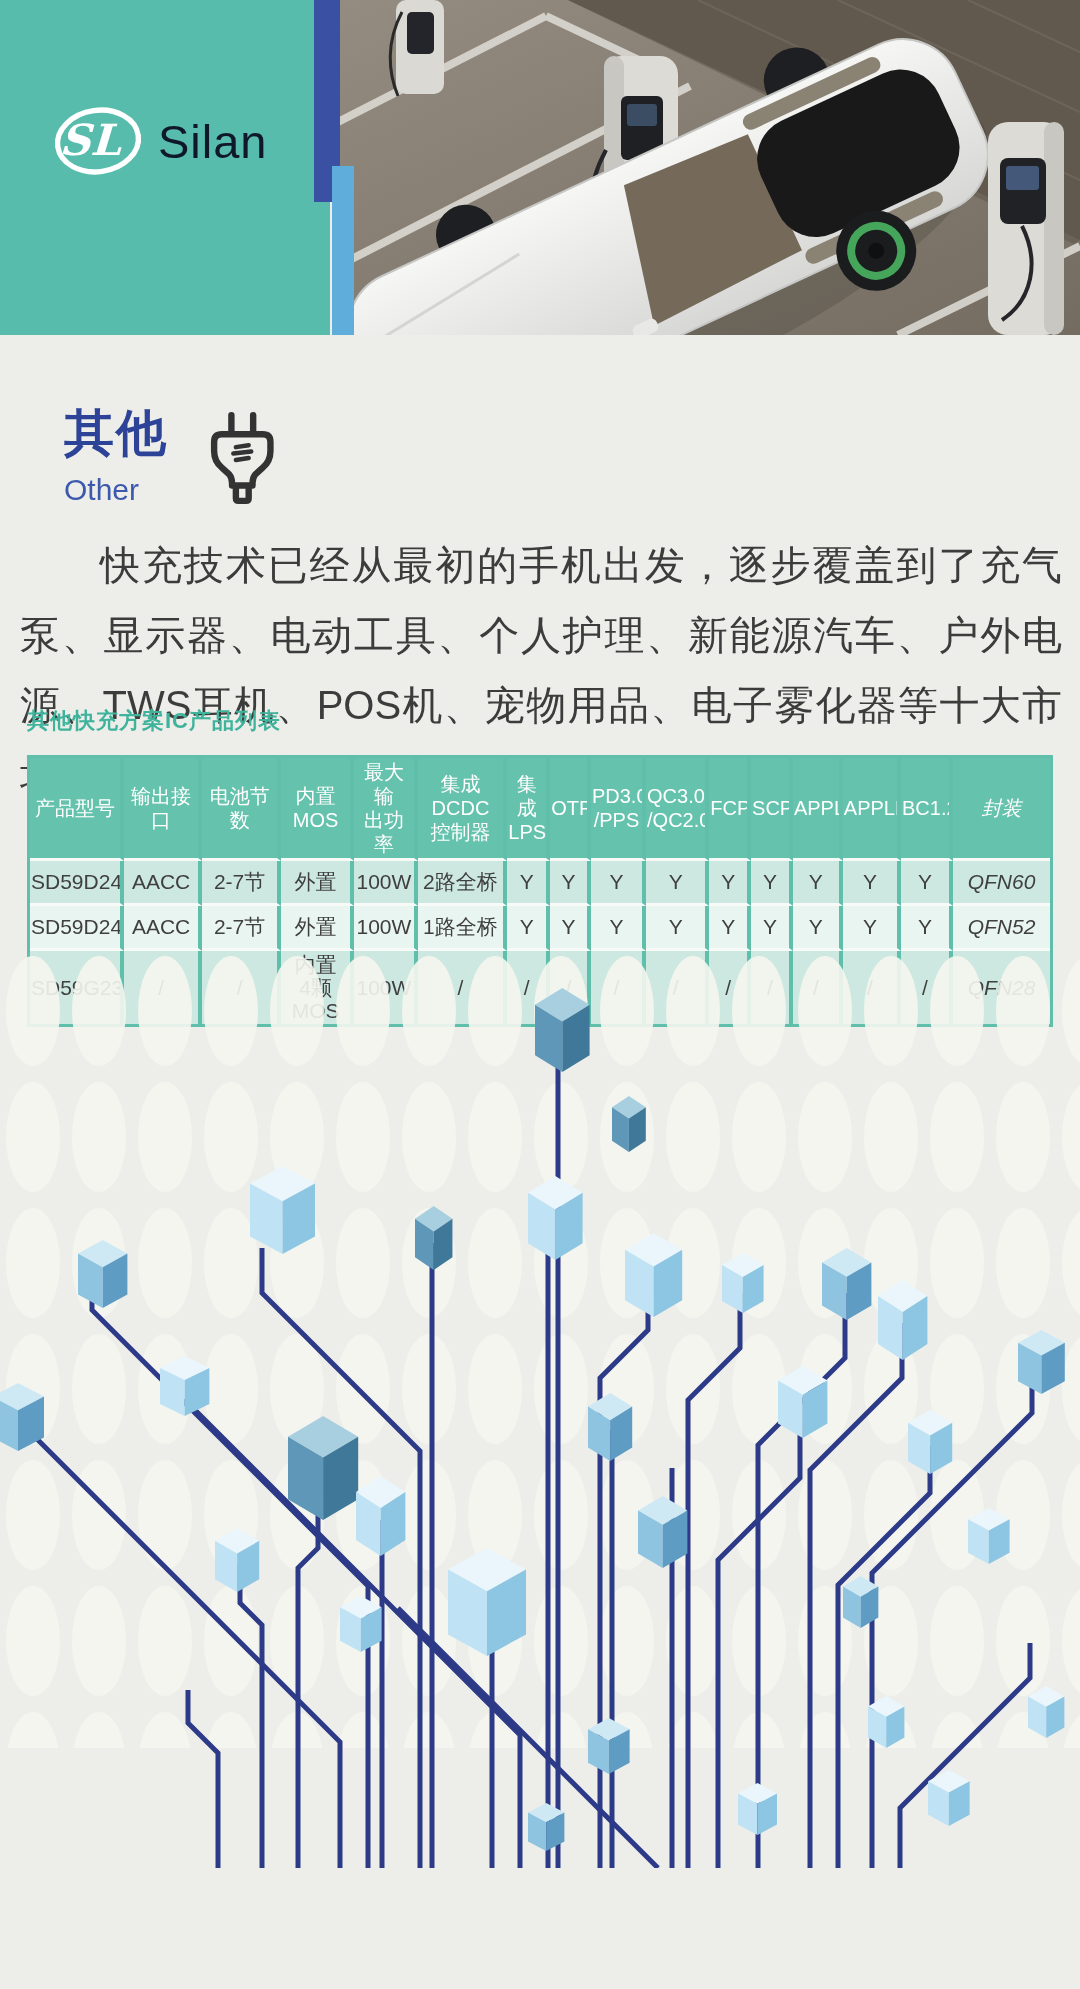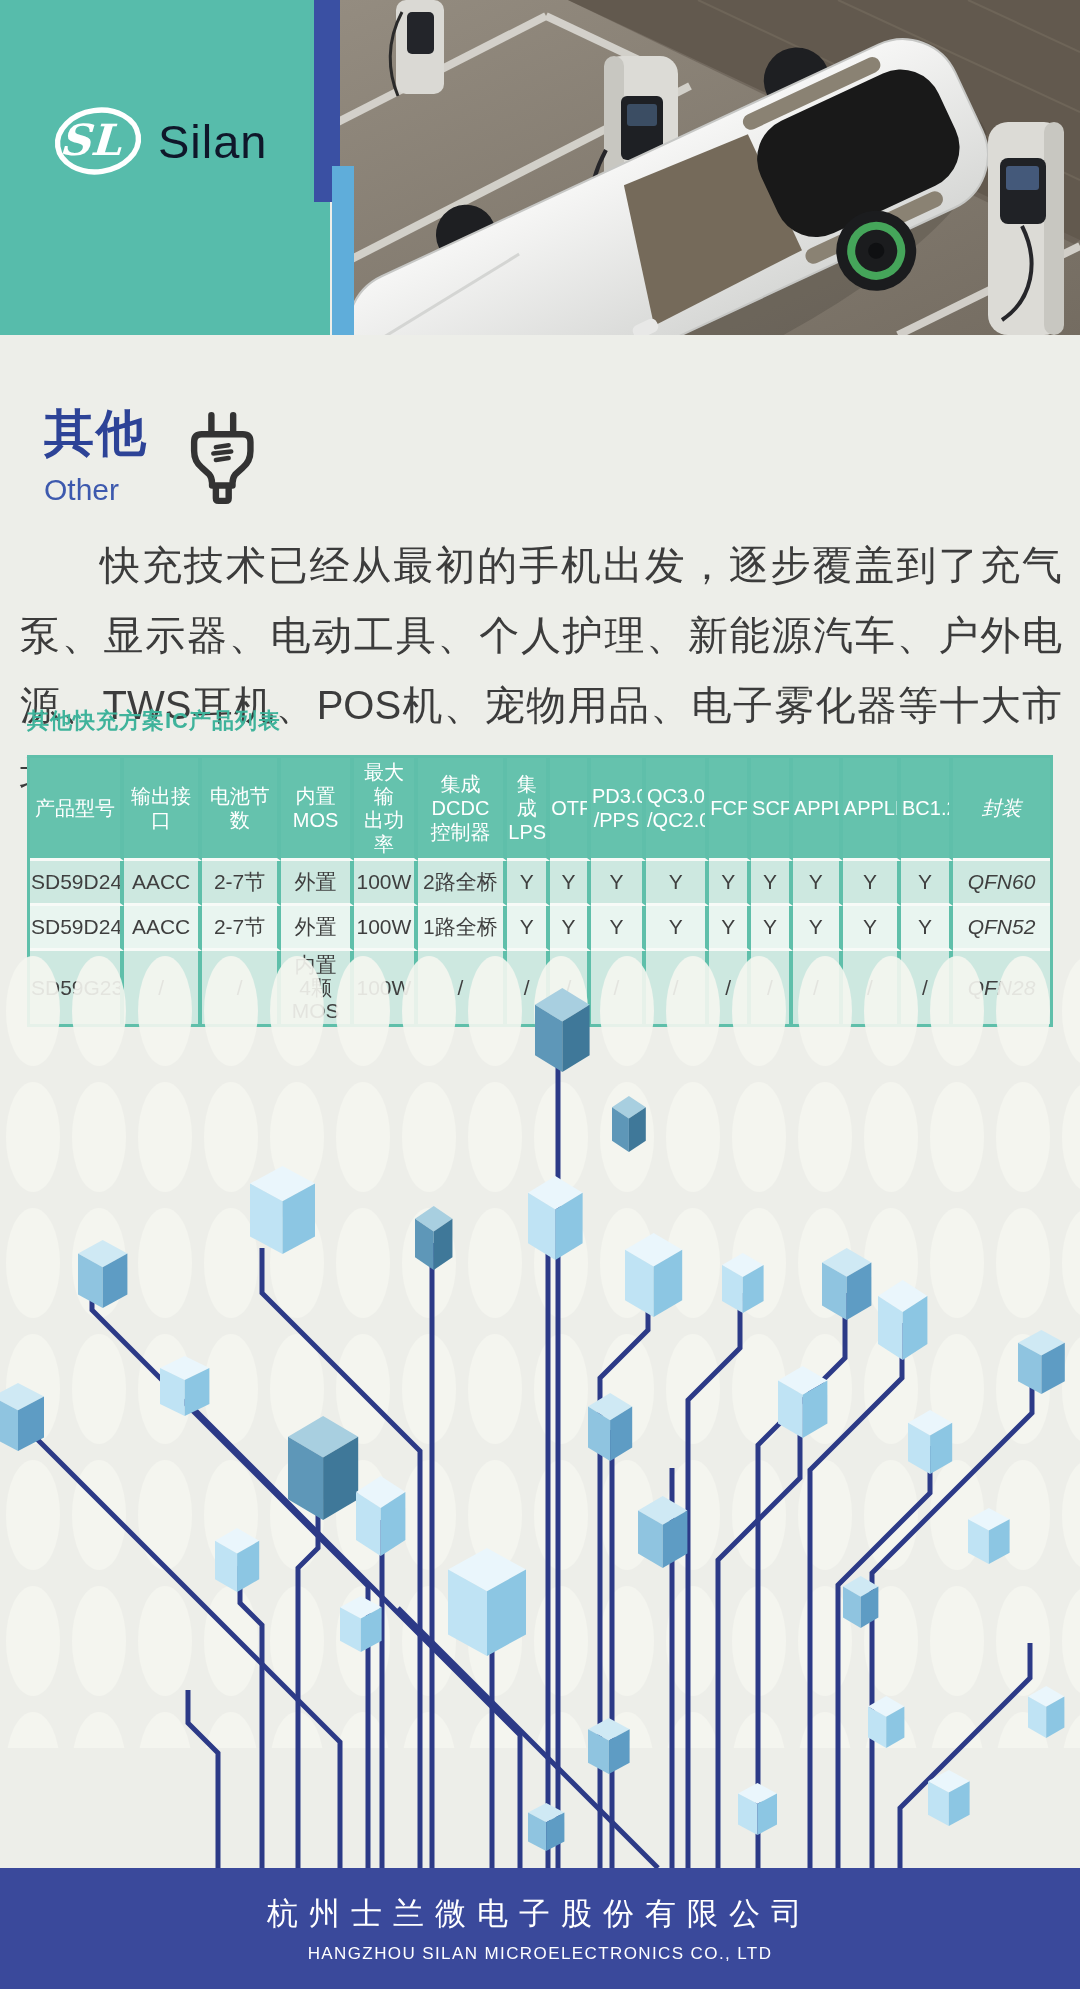--- a/index.html
+++ b/index.html
@@ -9,21 +9,21 @@
   
   .hdr{position:absolute;left:0;top:0;width:1080px;height:335px;}
   .hdr .teal{position:absolute;left:0;top:0;width:330px;height:335px;background:#57bcab;}
   .hdr .photo{position:absolute;left:338px;top:0;width:742px;height:335px;}
   .hdr .stripe-dark{position:absolute;left:314px;top:0;width:26px;height:202px;background:#3a50a3;z-index:3;}
   .hdr .stripe-light{position:absolute;left:332px;top:166px;width:22px;height:169px;background:#5fadda;z-index:3;}
   .logo{position:absolute;left:52px;top:102px;display:flex;align-items:center;z-index:4;}
   .logo .brand{color:#0f172a;font-size:47px;font-weight:500;letter-spacing:1px;margin-left:14px;}
 
   
-  .sect{position:absolute;left:44px;top:408px;display:flex;align-items:flex-start;}
+  .sect{position:absolute;left:64px;top:408px;display:flex;align-items:flex-start;}
   .sect h1{margin:0;font-size:50px;line-height:1;font-weight:bold;color:#2d4397;letter-spacing:2px;}
   .sect .sub{font-size:30px;color:#3d59ae;margin-top:15px;}
   .plug{margin-left:32px;margin-top:2px;}
 
   
   .intro{position:absolute;left:20px;top:530px;width:1042px;margin:0;
          font-size:40px;line-height:70px;color:#3c3c3c;text-align:justify;text-indent:2em;}
 
   
   .tbl-title{position:absolute;left:27px;top:706px;margin:0;font-size:22px;font-weight:bold;color:#3fb39b;letter-spacing:1px;}
@@ -448,18 +448,14 @@
           </g>
           <g transform="translate(968,560) scale(0.8,0.7)">
             <polygon points="0,16 26,0 52,16 26,32" fill="#eaf6fc"></polygon>
             <polygon points="0,16 26,32 26,80 0,64" fill="#bfe3f4"></polygon>
             <polygon points="52,16 26,32 26,80 52,64" fill="#8cc6e3"></polygon>
           </g>
         </g>
     </svg>
   </div>
 
-  <div class="ftr">
-    <div class="zh">杭州士兰微电子股份有限公司</div>
-    <div class="en">HANGZHOU SILAN MICROELECTRONICS CO., LTD</div>
-  </div>
 
 </div>
 
 </body></html>

